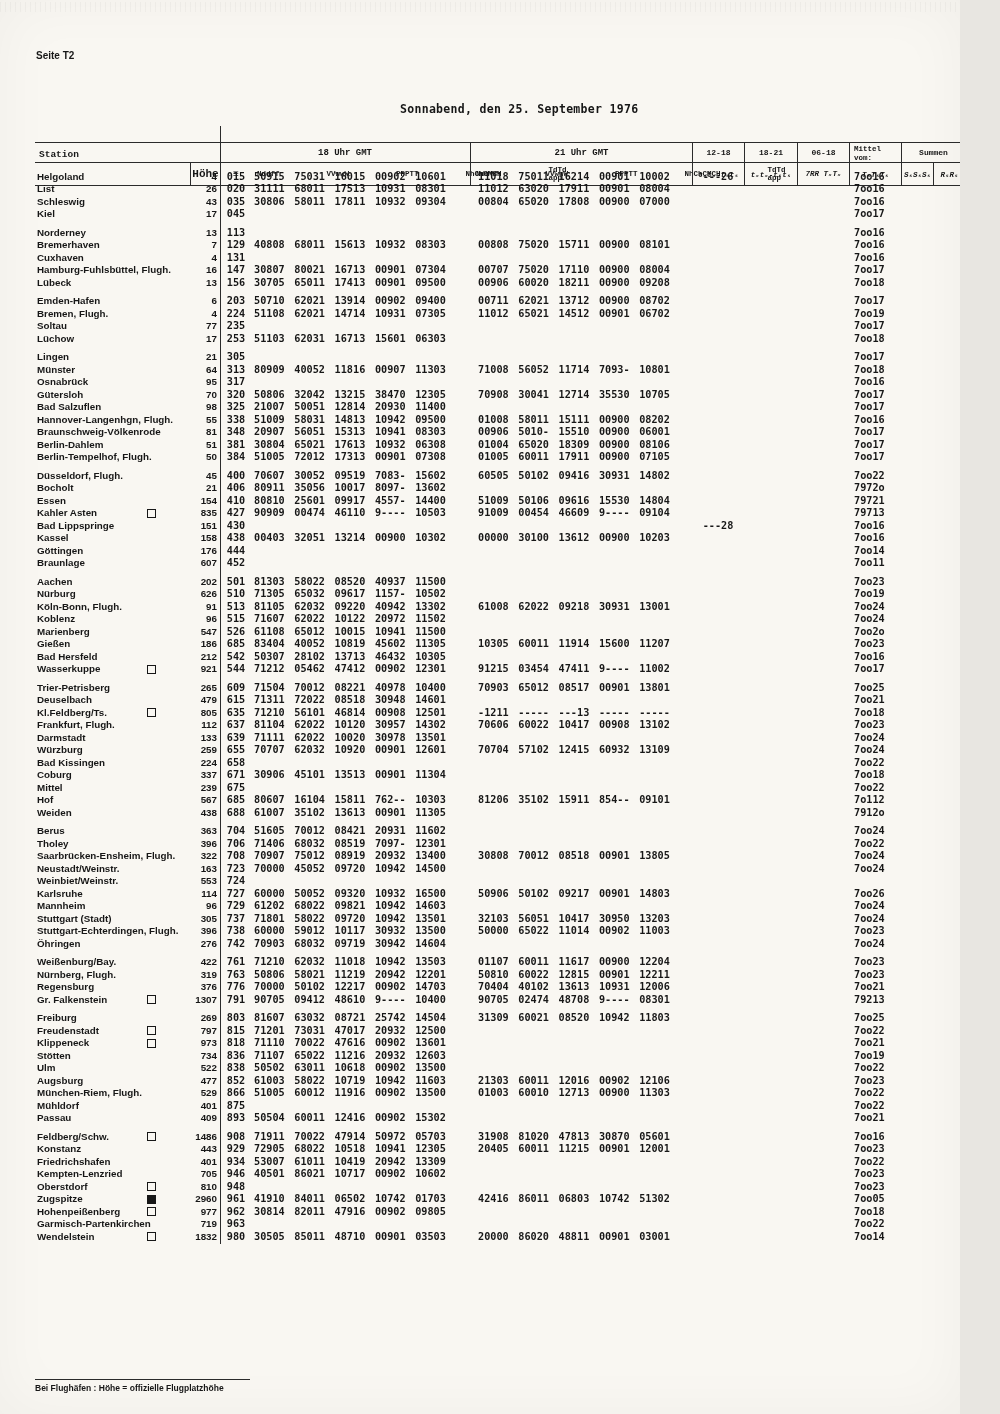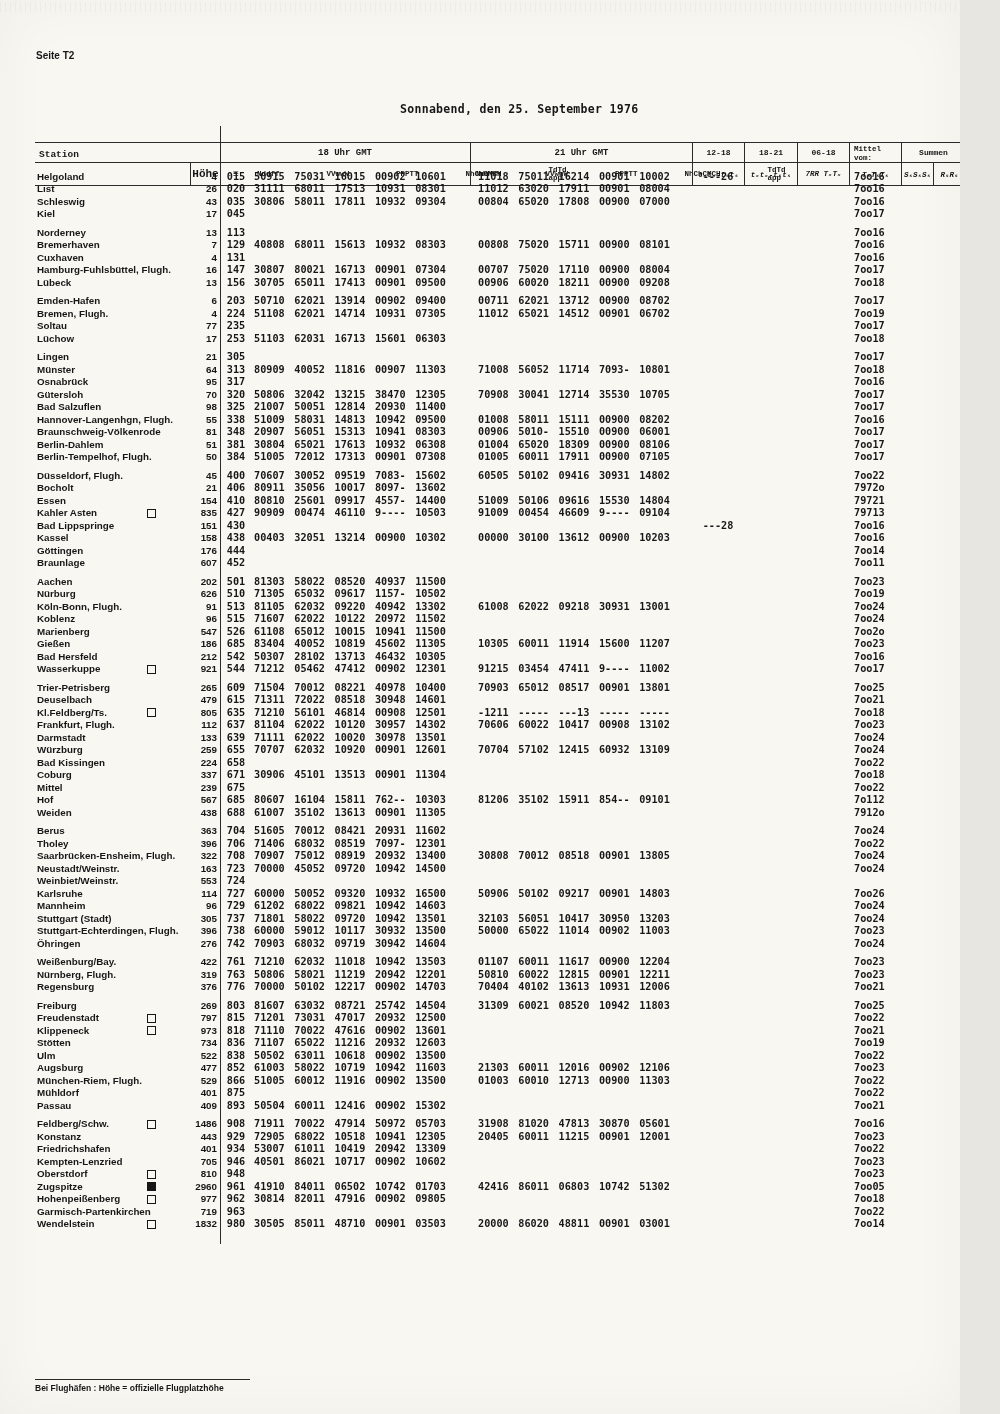--- a/index.html
+++ b/index.html
@@ -870,20 +870,32 @@
           <span class="c-hoehe">376</span>
           <span class="c-id">776</span>
           <span class="c-d18">70000 50102 12217 00902 14703</span>
           <span class="c-d21">70404 40102 13613 10931 12006</span>
           <span class="c-x12"></span>
           <span class="c-x18"></span>
           <span class="c-x06"></span>
           <span class="c-mittel">7oo21</span>
           <span class="c-sum"></span>
         </div>
+        <div class="row">
+          <span class="c-name">Gr. Falkenstein<span class="sym"></span></span>
+          <span class="c-hoehe">1307</span>
+          <span class="c-id">791</span>
+          <span class="c-d18">90705 09412 48610 9---- 10400</span>
+          <span class="c-d21">90705 02474 48708 9---- 08301</span>
+          <span class="c-x12"></span>
+          <span class="c-x18"></span>
+          <span class="c-x06"></span>
+          <span class="c-mittel">79213</span>
+          <span class="c-sum"></span>
+        </div>
       </div>
       <div class="group">
         <div class="row">
           <span class="c-name">Freiburg</span>
           <span class="c-hoehe">269</span>
           <span class="c-id">803</span>
           <span class="c-d18">81607 63032 08721 25742 14504</span>
           <span class="c-d21">31309 60021 08520 10942 11803</span>
           <span class="c-x12"></span>
           <span class="c-x18"></span>

